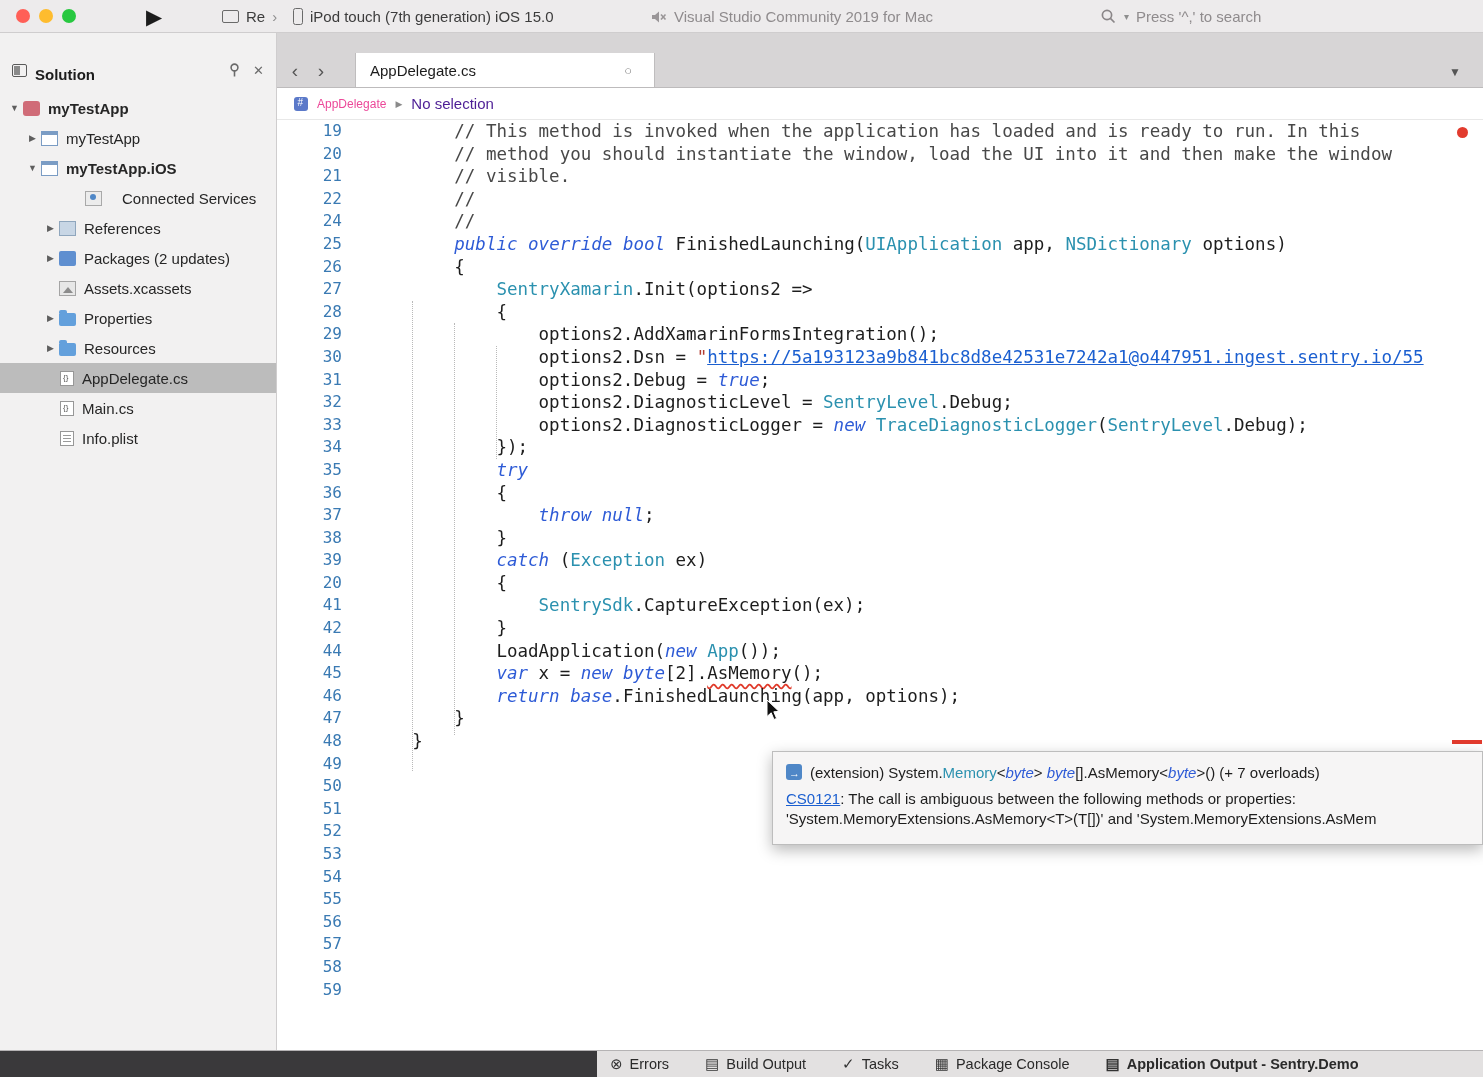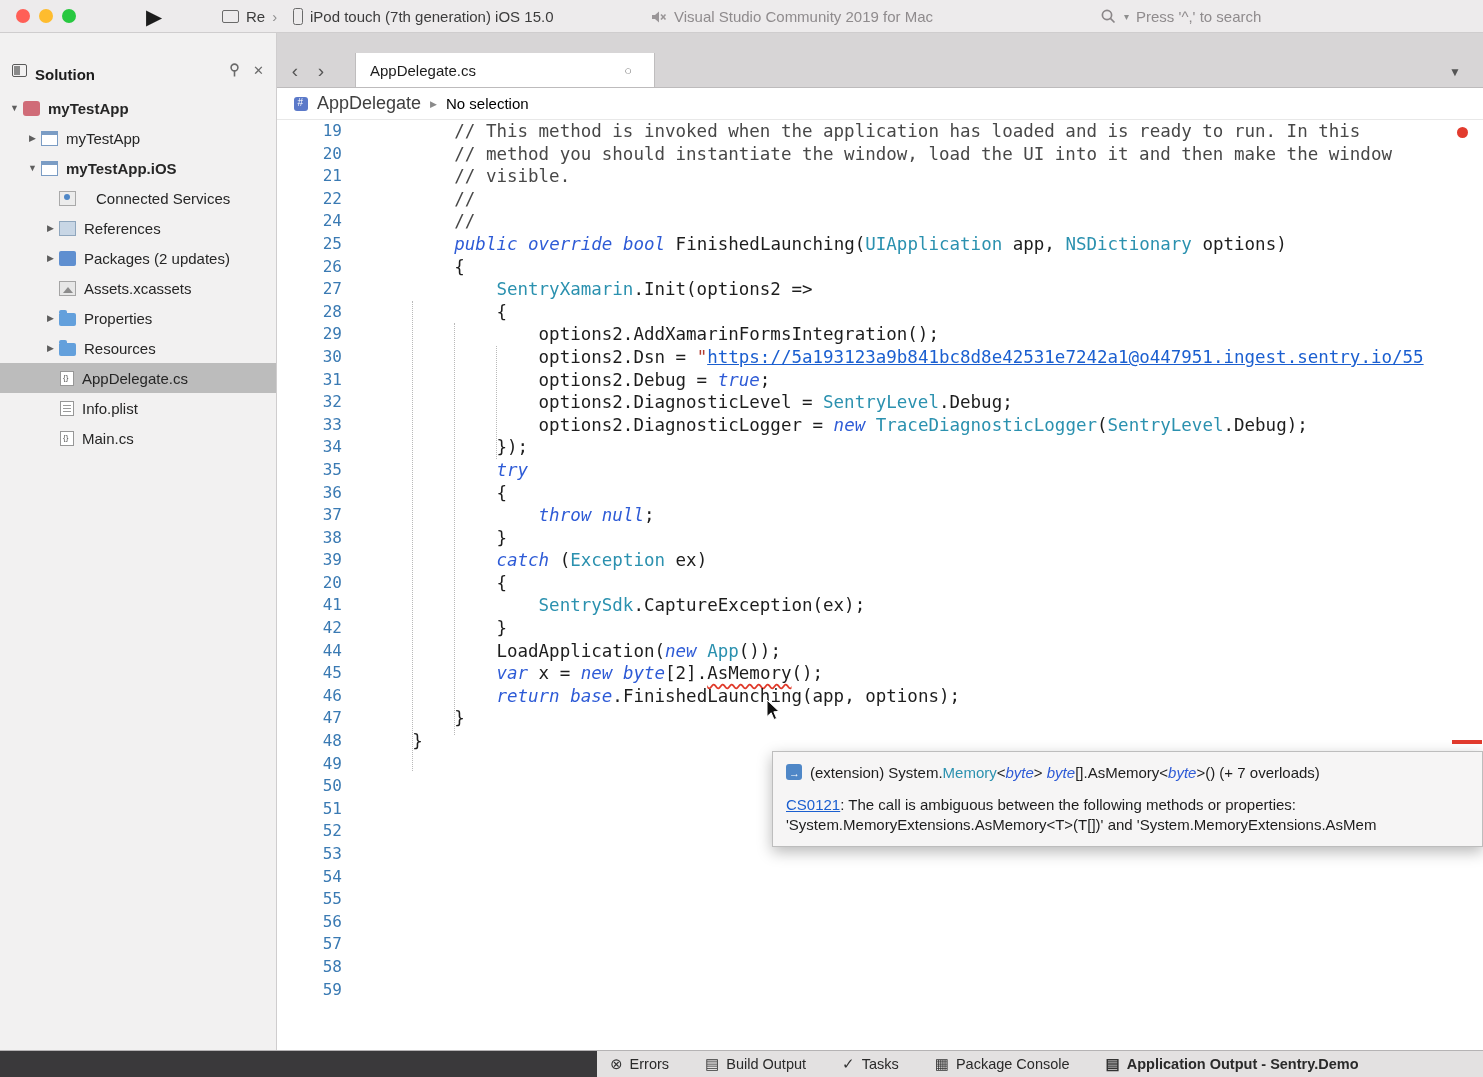--- a/index.html
+++ b/index.html
@@ -69,23 +69,23 @@
                 border-left:1px solid #bfbdbe; border-right:1px solid #bfbdbe;
                 display:flex; align-items:center; padding-left:14px; cursor:pointer; }
   .tab-label { font-size:15px; color:#1c1c1c; }
   .tab-modified { position:absolute; right:22px; color:#777; font-size:13px; }
   .tab-menu { position:absolute; right:22px; bottom:8px; color:#555; font-size:12px; cursor:pointer; }
 
   .breadcrumb { position:absolute; top:88px; left:277px; width:1206px; height:32px; background:#fff;
                 border-bottom:1px solid #e8e8e8; display:flex; align-items:center; gap:9px; padding-left:17px; }
   .cs-icon { width:14px; height:14px; background:#5b79c9; border-radius:3px; position:relative; flex:none; }
   .cs-icon::before { content:"#"; position:absolute; left:3.5px; top:0px; font-size:10px; color:#fff; }
-  .bc-primary { font-size:18px; color:#404040;text-align:center; }
+  .bc-primary { font-size:12px; color:#ec4899;text-align:center; }
   .bc-sep { font-size:9px; color:#8a8a8a; }
-  .bc-secondary { font-size:15px; color:#000000; }
+  .bc-secondary { font-size:15px; color:#4c1d95; }
 
   
   .code-area { position:absolute; top:120px; left:277px; width:1206px; height:930px; background:#fff; overflow:hidden; }
   .code-line { display:flex; height:22.6px; }
   .gutter-num { width:75px; flex:none; text-align:right; padding-right:10px;
                 font:16px/22.6px "DejaVu Sans Mono", monospace; color:#3a7ab3; }
   .code-text { white-space:pre; padding-left:18px; font:17.5px/22.6px "DejaVu Sans Mono", monospace; }
   .tok-p { color:#1d1d1d; }
   .tok-k { color:#2e5bd6;font-style:italic; }
   .tok-t { color:#2b91af; }
@@ -103,21 +103,21 @@
   .err-dot { position:absolute; left:1457px; top:127px; width:11px; height:11px; border-radius:50%; background:#e23b2e; }
   .err-dash { position:absolute; left:1452px; top:740px; width:30px; height:4px; background:#e23b2e; }
 
   
   .tooltip { position:absolute; left:772px; top:751px; width:711px; min-height:94px; background:#f6f5f5;
              border:1px solid #bdbdbd; box-shadow:0 5px 14px rgba(0,0,0,.28); padding:11px 13px; z-index:5;
              overflow:hidden; }
   .tt-row1 { display:flex; align-items:flex-start; gap:8px; font:15px/20px "Liberation Sans", sans-serif; color:#1d1d1d; }
   .tt-icon { width:16px; height:16px; flex:none; background:#4f87c7; border-radius:3px; position:relative; margin-top:1px; }
   .tt-icon::before { content:"\2192"; position:absolute; left:3px; top:-1px; color:#fff; font-size:11px; }
-  .tt-row2 { margin-top:12px; font:15px/20px "Liberation Sans", sans-serif; color:#2d2d2d; }
+  .tt-row2 { margin-top:6px; font:15px/20px "Liberation Sans", sans-serif; color:#2d2d2d; }
 
   
   .statusbar { position:absolute; top:1050px; left:0; width:1483px; height:27px; background:#e3e1e1;
                border-top:1px solid #b5b3b4; }
   .statusbar-dark { position:absolute; left:0; top:0; width:597px; height:26px; background:#3a393b; }
   #status-items { position:absolute; left:610px; top:0; height:26px; display:flex; align-items:center; gap:36px; }
   .sb-item { display:flex; align-items:center; gap:7px; font-size:14.5px; color:#2a2a2a; cursor:pointer; white-space:nowrap; }
   .sb-item.bold { font-weight:bold; }
   .sb-glyph { font-size:15px; color:#333; }
 
@@ -183,21 +183,21 @@
         <div class="tree-row" style="padding-left: 24px;">
           <span class="tree-arrow">▶</span>
           <span class="tree-icon icon-project"></span>
           <span class="tree-label">myTestApp</span>
         </div>
         <div class="tree-row bold" style="padding-left: 24px;">
           <span class="tree-arrow">▼</span>
           <span class="tree-icon icon-project"></span>
           <span class="tree-label">myTestApp.iOS</span>
         </div>
-        <div class="tree-row" style="padding-left: 30px; gap: 12px;">
+        <div class="tree-row" style="padding-left: 56px; gap: 12px;">
           <span class="tree-arrow"></span>
           <span class="tree-icon icon-connected-services"></span>
           <span class="tree-label">Connected Services</span>
         </div>
         <div class="tree-row" style="padding-left: 42px;">
           <span class="tree-arrow">▶</span>
           <span class="tree-icon icon-references"></span>
           <span class="tree-label">References</span>
         </div>
         <div class="tree-row" style="padding-left: 42px;">
@@ -220,27 +220,27 @@
           <span class="tree-icon icon-folder"></span>
           <span class="tree-label">Resources</span>
         </div>
         <div class="tree-row selected" style="padding-left: 42px;">
           <span class="tree-arrow"></span>
           <span class="tree-icon icon-csfile"></span>
           <span class="tree-label">AppDelegate.cs</span>
         </div>
         <div class="tree-row" style="padding-left: 42px;">
           <span class="tree-arrow"></span>
+          <span class="tree-icon icon-csfile"></span>
+          <span class="tree-label">Main.cs</span>
+        </div>
+        <div class="tree-row" style="padding-left: 42px;">
+          <span class="tree-arrow"></span>
           <span class="tree-icon icon-plist"></span>
           <span class="tree-label">Info.plist</span>
-        </div>
-        <div class="tree-row" style="padding-left: 42px;">
-          <span class="tree-arrow"></span>
-          <span class="tree-icon icon-csfile"></span>
-          <span class="tree-label">Main.cs</span>
         </div>
       </div>
   </aside>
 
   <div class="tabstrip">
     <span class="nav-arrow nav-back">‹</span>
     <span class="nav-arrow nav-fwd">›</span>
     <div class="tab-active">
       <span class="tab-label">AppDelegate.cs</span>
       <span class="tab-modified">○</span>

